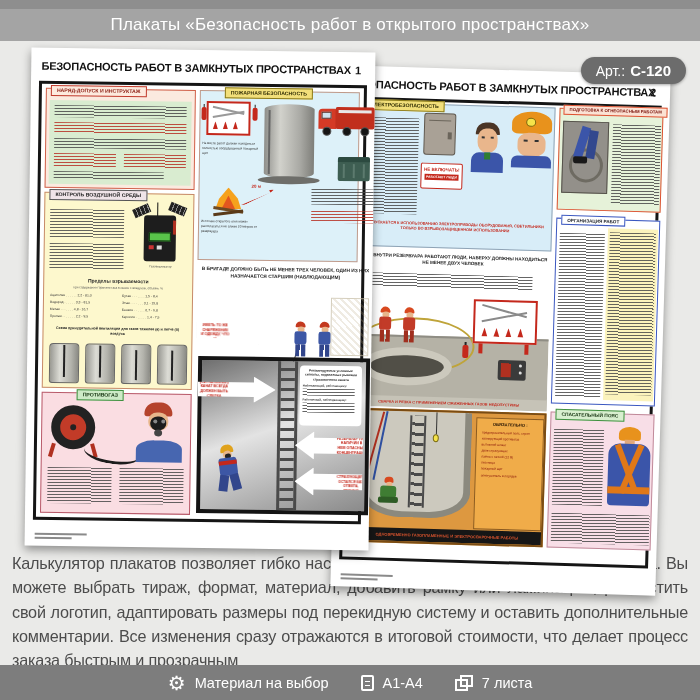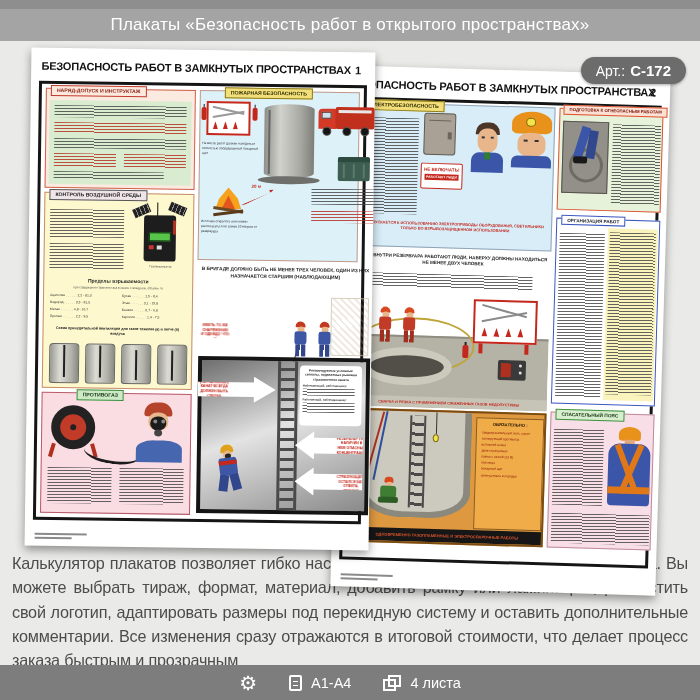--- a/index.html
+++ b/index.html
@@ -61,21 +61,21 @@
 </style>
 </head>
 <body>
 
 <div id="hdr">
   <span>Плакаты «Безопасность работ в открытого пространствах»</span>
 </div>
 
 <div id="badge">
   <span>Арт.:</span>
-  <b>С-172</b>
+  <b>С-120</b>
 </div>
 
 <div class="poster" id="p2">
   <div class="ptitle">БЕЗОПАСНОСТЬ РАБОТ В ЗАМКНУТЫХ ПРОСТРАНСТВАХ</div>
   <div class="pnum">2</div>
   <div class="pframe">
 
     <div class="abs" style="left:4px;top:2px;width:196px;bottom:2px">
 
       <div class="sec" style="top:0;height:144px;background:#d8edf8;border-color:#8fa3b5">
@@ -409,28 +409,29 @@
       <i></i>
       <i></i>
     </div>
 </div>
 
 <p id="desc">Калькулятор плакатов позволяет гибко настроить все характеристики будущего заказа. Вы можете выбрать тираж, формат, материал, добавить рамку или ламинацию, разместить свой логотип, адаптировать размеры под перекидную систему и оставить дополнительные комментарии. Все изменения сразу отражаются в итоговой стоимости, что делает процесс заказа быстрым и прозрачным</p>
 
 <div id="ftr">
   <div class="fitem">
     <span class="gear">⚙</span>
+    <span>Материал на выбор</span>
   </div>
   <div class="fitem">
     <span class="doc">
         <i></i>
         <i></i>
       </span>
     <span>A1-A4</span>
   </div>
   <div class="fitem">
     <span class="sheets">
         <i></i>
         <i></i>
       </span>
-    <span>4 листа</span>
+    <span>7 листа</span>
   </div>
 </div>
 
 </body></html>

